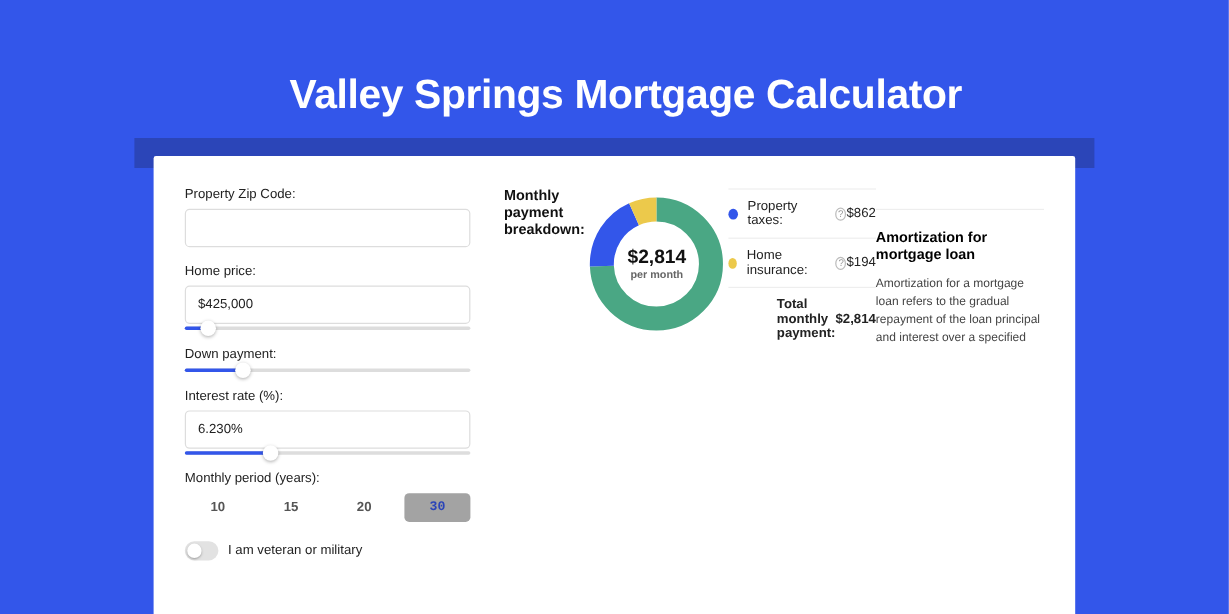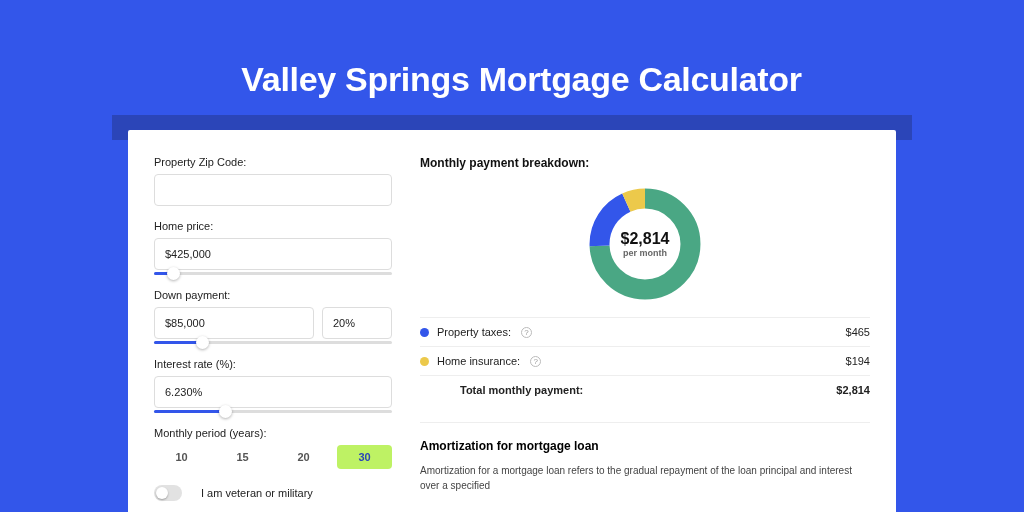--- a/index.html
+++ b/index.html
@@ -36,21 +36,21 @@
     right: 128px;
     bottom: 0;
     background: #fff;
     border-radius: 2px 2px 0 0;
     padding: 26px 26px 0 26px;
     display: flex;
     gap: 28px;
     overflow: hidden;
   }
   .left-col { width: 238px; flex-shrink: 0; }
-  .right-col { flex: 1; display: flex; flex-direction: column; }
+  .right-col { flex: 1; display: flex; flex-direction: row; }
 
   .lbl { font-size: 11px; color: #222; margin-bottom: 6px; }
   .fld {
     width: 100%;
     height: 32px;
     border: 1px solid #ddd;
     border-radius: 4px;
     padding: 4px 10px;
     font-size: 11px;
     color: #222;
@@ -82,23 +82,23 @@
     flex: 1;
     height: 24px;
     border: none;
     border-radius: 4px;
     font-size: 11px;
     font-weight: 600;
     color: #555;
     background: transparent;
     cursor: pointer;
   }
-  .pbtn.active { background: #bef264; color: #2b45b8; }
-
-  .toggle-row { display: flex; align-items: center; gap: 19px; margin-top: 16px; }
+  .pbtn.active { background: #a3a3a3; color: #2b45b8; font-family: Liberation Mono, monospace; }
+
+  .toggle-row { display: flex; align-items: center; gap: 8px; margin-top: 16px; }
   .toggle {
     width: 28px; height: 16px; background: #e2e2e2; border-radius: 8px;
     position: relative;
   }
   .toggle::after {
     content: ""; position: absolute; left: 2px; top: 2px;
     width: 12px; height: 12px; background: #fff; border-radius: 50%;
     box-shadow: 0 1px 2px rgba(0,0,0,.3);
   }
   .toggle-lbl { font-size: 11px; color: #222; }
@@ -155,24 +155,20 @@
       <div class="lbl">Home price:</div>
       <input class="fld" value="$425,000" style="">
       <div class="slider-track">
         <div class="slider-fill" style="width:8%"></div>
         <div class="slider-thumb" style="left:calc(8% - 6px)"></div>
       </div>
     </div>
 
     <div class="group">
       <div class="lbl">Down payment:</div>
-      <div class="row">
-        <input class="fld" value="$85,000" style="">
-        <input class="fld sm" value="20%" style="">
-      </div>
       <div class="slider-track">
         <div class="slider-fill" style="width:20%"></div>
         <div class="slider-thumb" style="left:calc(20% - 6px)"></div>
       </div>
     </div>
 
     <div class="group">
       <div class="lbl">Interest rate (%):</div>
       <input class="fld" value="6.230%" style="">
       <div class="slider-track">
@@ -215,21 +211,21 @@
       </div>
     </div>
 
     <div class="legend">
       <div class="legend-row">
         <div class="legend-left">
           <span class="dot" style="background:#3356ea"></span>
           <span>Property taxes:</span>
           <span class="qmark">?</span>
         </div>
-        <span>$465</span>
+        <span>$862</span>
       </div>
       <div class="legend-row">
         <div class="legend-left">
           <span class="dot" style="background:#ecc94b"></span>
           <span>Home insurance:</span>
           <span class="qmark">?</span>
         </div>
         <span>$194</span>
       </div>
       <div class="legend-row total">

